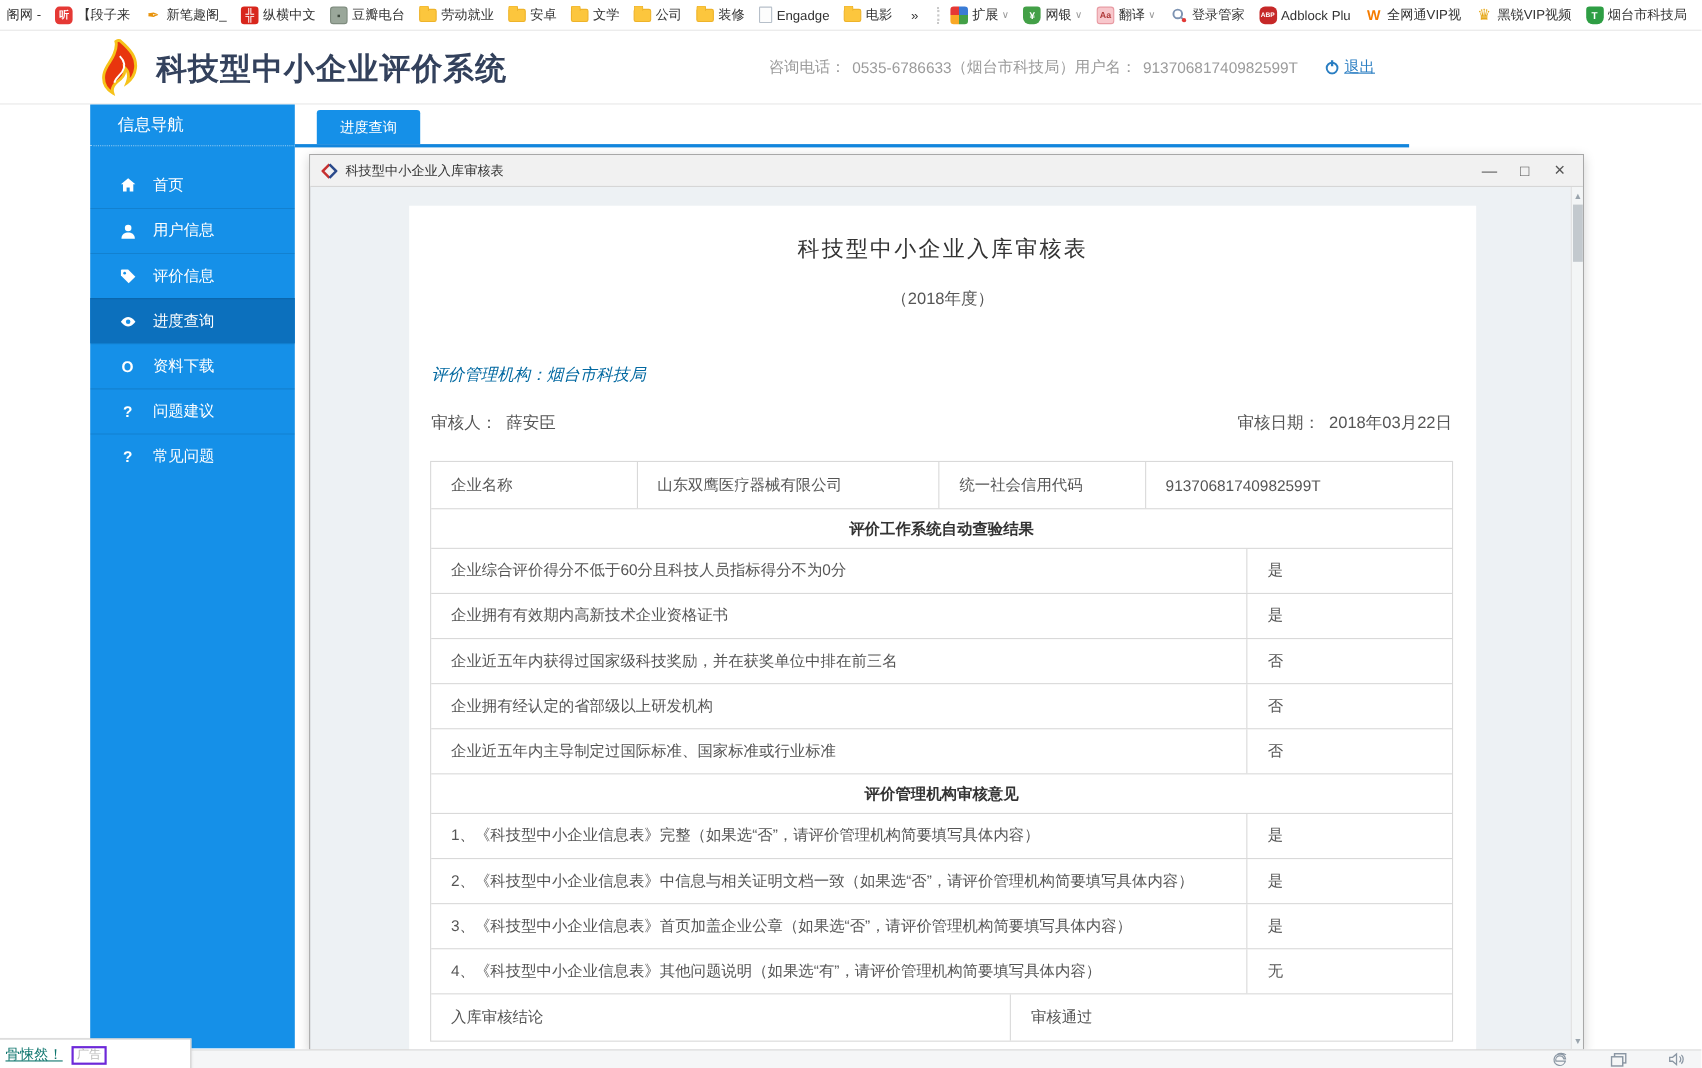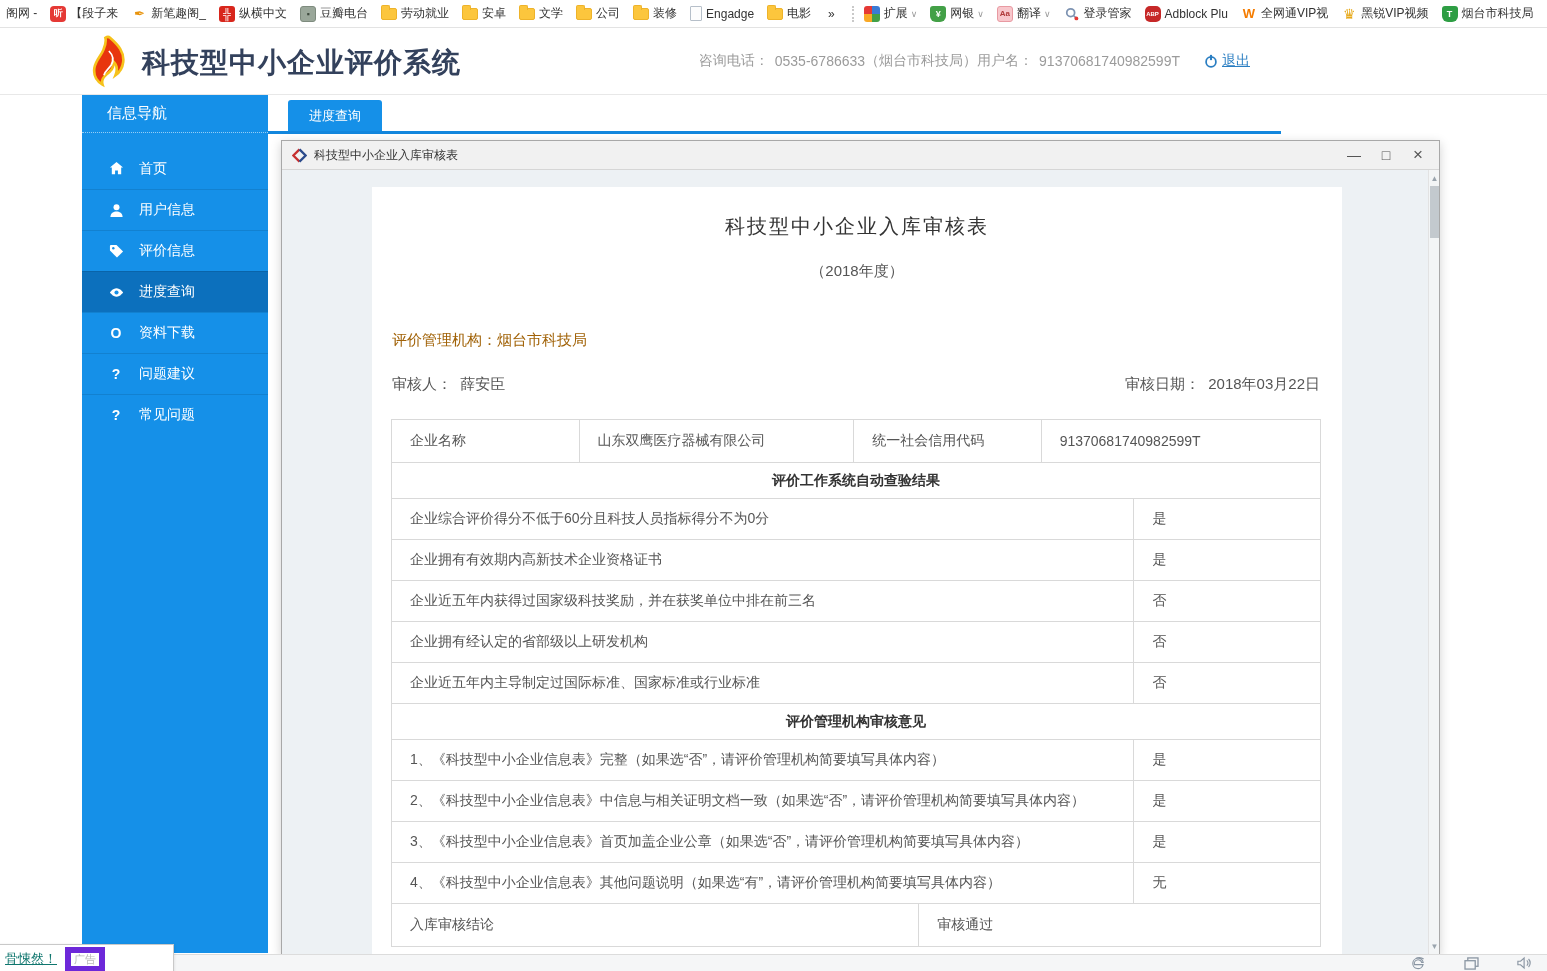--- a/index.html
+++ b/index.html
@@ -86,21 +86,21 @@
   .modal-title { font-size:12px; color:#333; }
   .win-controls { margin-left:auto; display:flex; align-items:center; }
   .win-btn { width:22px; height:20px; display:flex; align-items:center; justify-content:center;
              color:#555; font-size:14px; margin-left:10px; cursor:pointer; }
   .modal-body { position:relative; width:100%; height:784px; overflow:hidden; }
 
   .doc-card { position:absolute; left:90px; top:17px; width:970px; height:790px; background:#fff; }
   .doc-title { position:absolute; left:0; top:26px; width:100%; text-align:center; font-size:20px;
                color:#333; letter-spacing:2px; }
   .doc-subtitle { position:absolute; left:0; top:75px; width:100%; text-align:center; font-size:15px; color:#555; }
-  .doc-agency { position:absolute; left:20px; top:144px; font-size:15px; color:#a16207; }
+  .doc-agency { position:absolute; left:20px; top:144px; font-size:15px; color:#0369a1;font-style:italic; }
   .doc-auditor { position:absolute; left:20px; top:188px; font-size:15px; color:#555; }
   .doc-date { position:absolute; right:22px; top:188px; font-size:15px; color:#555; }
 
   .doc-table { position:absolute; left:19px; top:232px; width:930px; border:1px solid #d9d9d9;
                font-size:14px; color:#555; }
   .t-row { display:flex; border-top:1px solid #d9d9d9; }
   .t-row:first-child { border-top:none; }
   .t-cell { display:flex; align-items:center; padding-left:18px; border-left:1px solid #d9d9d9;
             overflow:hidden; white-space:nowrap; }
   .t-cell:first-child { border-left:none; }
@@ -123,21 +123,21 @@
   .statusbar { position:absolute; left:0; top:954px; width:1547px; height:17px; background:#f5f6f7;
                border-top:1px solid #dcdcdc; display:flex; align-items:center; z-index:6; }
   .status-icons { margin-left:auto; display:flex; align-items:center; padding-right:14px; }
   .status-icons .sicon { margin-left:38px; cursor:pointer; display:inline-flex; }
 
   
   .ad-popup { position:absolute; left:-8px; top:944px; width:182px; height:30px; background:#fff;
               border:1px solid #c9c9c9; box-shadow:0 1px 3px rgba(0,0,0,.12); z-index:7; display:flex;
               align-items:center; padding-left:12px; }
   .ad-text { font-size:13px; color:#0f766e; text-decoration:underline; cursor:pointer; white-space:nowrap; }
-  .ad-badge { margin-left:8px; font-size:11px; color:#bbb; border:6px solid #6d28d9; padding:0 3px;
+  .ad-badge { margin-left:8px; font-size:11px; color:#bbb; border:2px solid #6d28d9; padding:0 3px;
               line-height:13px; }
 </style>
 </head>
 <body>
 
 <div class="screen">
 
   <div class="toolbar">
     <div id="bm-left" style="display:flex;align-items:center;text-align:center;">
         <span class="bm-item">

